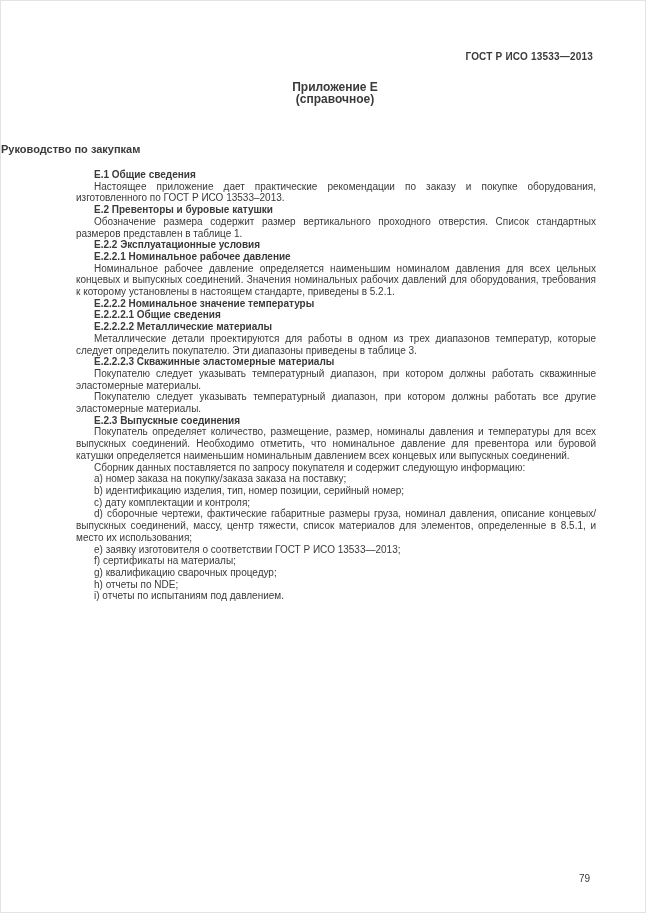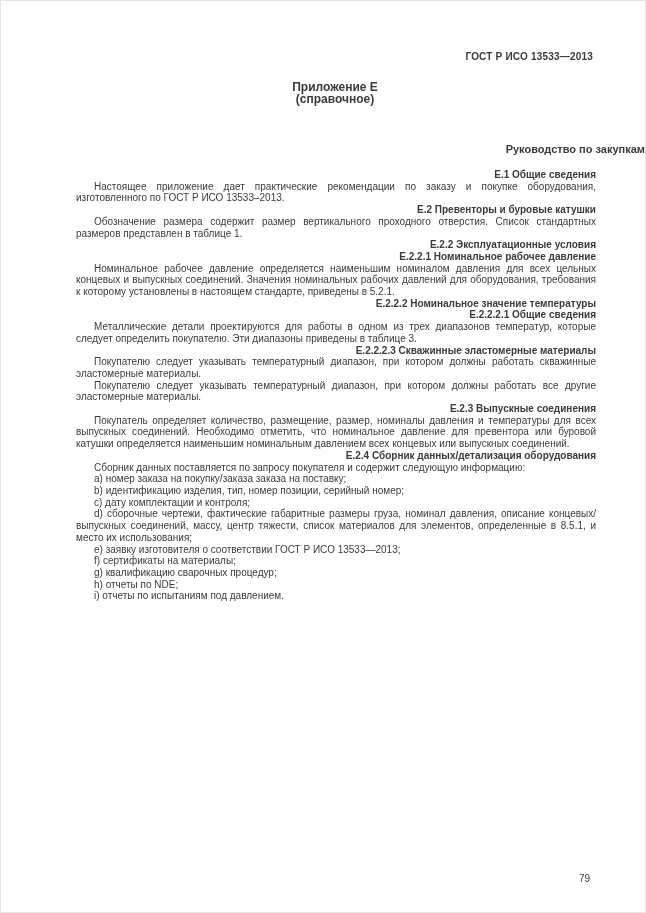--- a/index.html
+++ b/index.html
@@ -34,40 +34,40 @@
     text-align: center;
     font-size: 12px;
     font-weight: bold;
     line-height: 12px;
   }
   .main-title {
     position: absolute;
     top: 142px;
     left: 0;
     width: 100%;
-    text-align: right;
+    text-align: left;
     font-size: 11px;
     font-weight: bold;
   }
   .doc-body {
     position: absolute;
     top: 168px;
     left: 75px;
     width: 520px;
     font-size: 10px;
     line-height: 11.7px;
   }
   .doc-body p {
     margin: 0;
     text-indent: 18px;
     text-align: justify;
   }
   .doc-body p.heading {
     font-weight: bold;
-    text-align: right;
+    text-align: left;
   }
   .page-number {
     position: absolute;
     top: 872px;
     right: 55px;
     font-size: 10px;
   }
 </style>
 </head>
 <body>
@@ -86,27 +86,27 @@
   <div class="doc-body">
       <p class="heading">Е.1 Общие сведения</p>
       <p class="para">Настоящее приложение дает практические рекомендации по заказу и покупке оборудования, изготовленного по ГОСТ Р ИСО 13533–2013.</p>
       <p class="heading">Е.2 Превенторы и буровые катушки</p>
       <p class="para">Обозначение размера содержит размер вертикального проходного отверстия. Список стандартных размеров представлен в таблице 1.</p>
       <p class="heading">Е.2.2 Эксплуатационные условия</p>
       <p class="heading">Е.2.2.1 Номинальное рабочее давление</p>
       <p class="para">Номинальное рабочее давление определяется наименьшим номиналом давления для всех цельных концевых и выпускных соединений. Значения номинальных рабочих давлений для оборудования, требования к которому установлены в настоящем стандарте, приведены в 5.2.1.</p>
       <p class="heading">Е.2.2.2 Номинальное значение температуры</p>
       <p class="heading">Е.2.2.2.1 Общие сведения</p>
+      <p class="heading">Е.2.2.2.2 Металлические материалы</p>
       <p class="para">Металлические детали проектируются для работы в одном из трех диапазонов температур, которые следует определить покупателю. Эти диапазоны приведены в таблице 3.</p>
       <p class="heading">Е.2.2.2.3 Скважинные эластомерные материалы</p>
       <p class="para">Покупателю следует указывать температурный диапазон, при котором должны работать скважинные эластомерные материалы.</p>
       <p class="para">Покупателю следует указывать температурный диапазон, при котором должны работать все другие эластомерные материалы.</p>
       <p class="heading">Е.2.3 Выпускные соединения</p>
       <p class="para">Покупатель определяет количество, размещение, размер, номиналы давления и температуры для всех выпускных соединений. Необходимо отметить, что номинальное давление для превентора или буровой катушки определяется наименьшим номинальным давлением всех концевых или выпускных соединений.</p>
-      <p class="heading">Е.2.4 Сборник данных/детализация оборудования</p>
       <p class="para">Сборник данных поставляется по запросу покупателя и содержит следующую информацию:</p>
       <p class="list-item">a) номер заказа на покупку/заказа заказа на поставку;</p>
       <p class="list-item">b) идентификацию изделия, тип, номер позиции, серийный номер;</p>
       <p class="list-item">c) дату комплектации и контроля;</p>
       <p class="list-item">d) сборочные чертежи, фактические габаритные размеры груза, номинал давления, описание концевых/выпускных соединений, массу, центр тяжести, список материалов для элементов, определенные в 8.5.1, и место их использования;</p>
       <p class="list-item">e) заявку изготовителя о соответствии ГОСТ Р ИСО 13533—2013;</p>
       <p class="list-item">f) сертификаты на материалы;</p>
       <p class="list-item">g) квалификацию сварочных процедур;</p>
       <p class="list-item">h) отчеты по NDE;</p>
       <p class="list-item">i) отчеты по испытаниям под давлением.</p>

